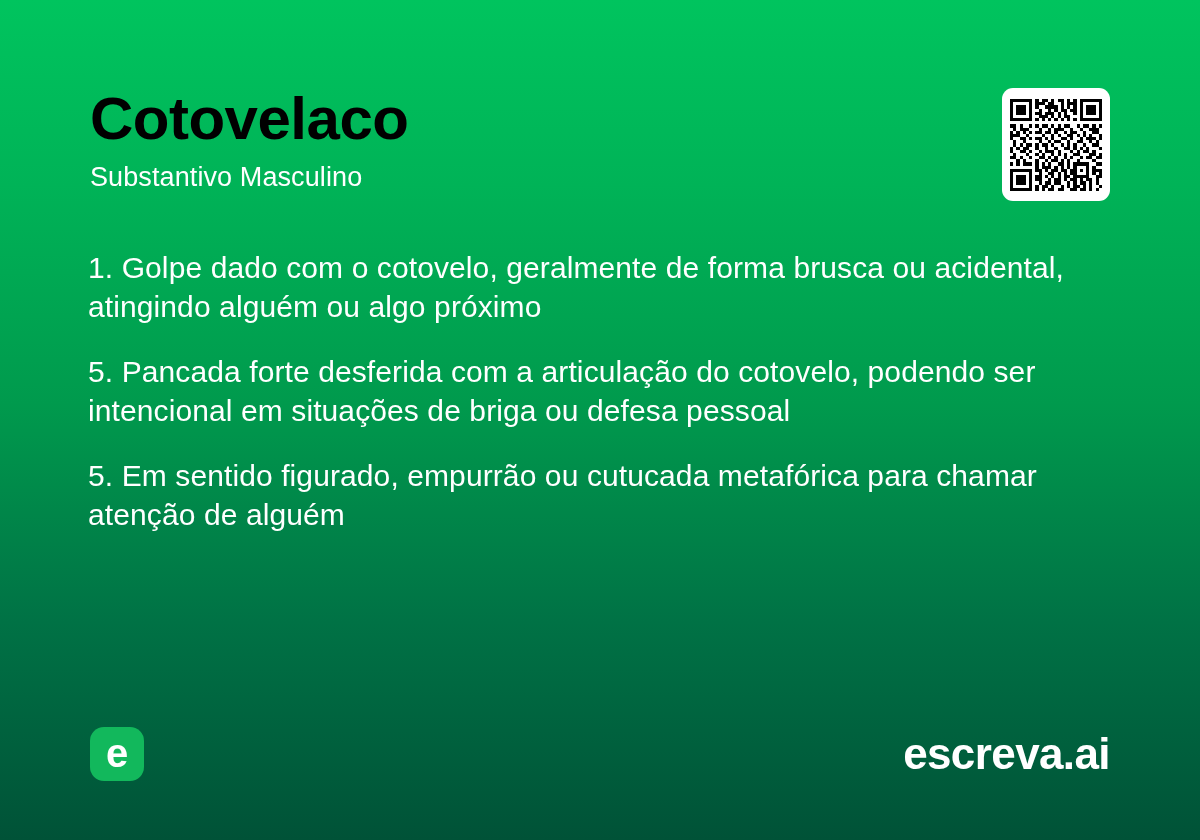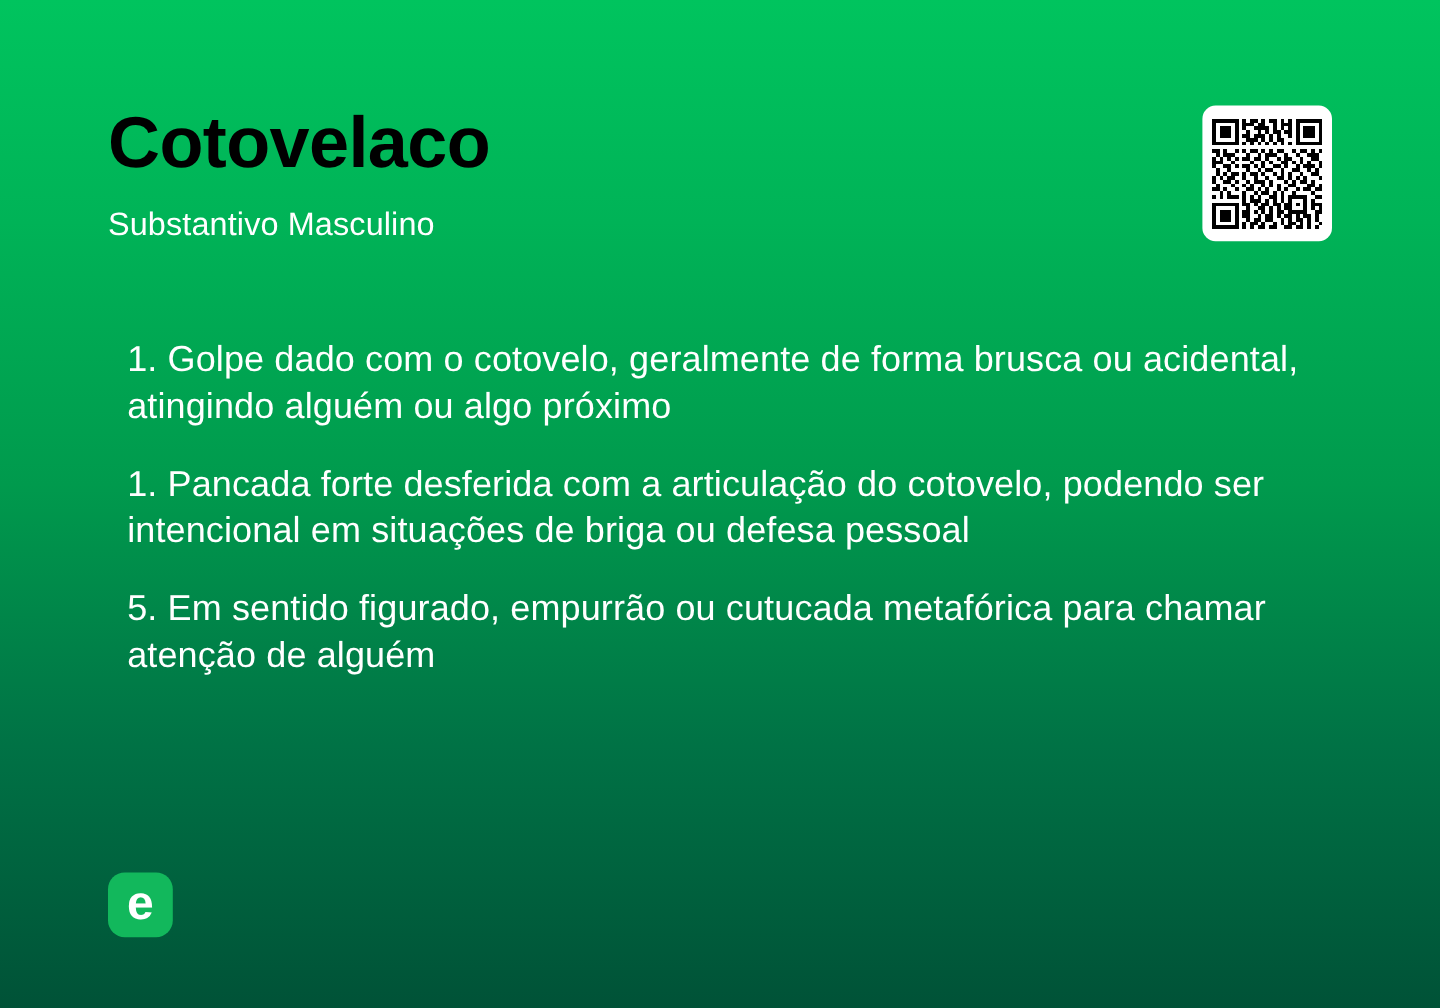--- a/index.html
+++ b/index.html
@@ -45,21 +45,21 @@
   .word-title {
     font-size:60px;
     font-weight:700;
     line-height:1.02;
     letter-spacing:-0.5px;
     color:#000000;
     white-space:nowrap;
   }
 
   .word-class {
-    margin-top:22px;
+    margin-top:12px;
     font-size:27px;
     font-weight:400;
     line-height:1.2;
     color:#ffffff;
     letter-spacing:0.1px;
   }
 
   
   .qr-card {
     width:108px;
@@ -70,24 +70,23 @@
     display:flex;
     align-items:center;
     justify-content:center;
     flex:none;
   }
   .qr-card svg { display:block; width:100%; height:100%; }
 
   
   .definitions {
     position:absolute;
-    left:106px;
+    left:88px;
     top:248px;
     width:1020px;
-    margin-top:32px;
   }
 
   .definition {
     font-size:30px;
     line-height:39px;
     font-weight:400;
     color:#ffffff;
     margin-bottom:26px;
     letter-spacing:0.1px;
   }
@@ -390,23 +389,24 @@
               <rect x="27" y="28" width="1" height="1"></rect>
           </g>
         </svg>
       </span>
     </div>
 
   </div>
 
   <div class="definitions">
     <p class="definition">1. Golpe dado com o cotovelo, geralmente de forma brusca ou acidental, atingindo alguém ou algo próximo</p>
-    <p class="definition">1. Pancada forte desferida com a articulação do cotovelo, podendo ser intencional em situações de briga ou defesa pessoal</p>
+    <p class="definition">5. Pancada forte desferida com a articulação do cotovelo, podendo ser intencional em situações de briga ou defesa pessoal</p>
     <p class="definition">5. Em sentido figurado, empurrão ou cutucada metafórica para chamar atenção de alguém</p>
   </div>
 
   <div class="footer">
     <div class="brand-mark">
       <span class="brand-mark-letter">e</span>
     </div>
+    <div class="brand-name">escreva.ai</div>
   </div>
 
 </div>
 
 </body></html>

